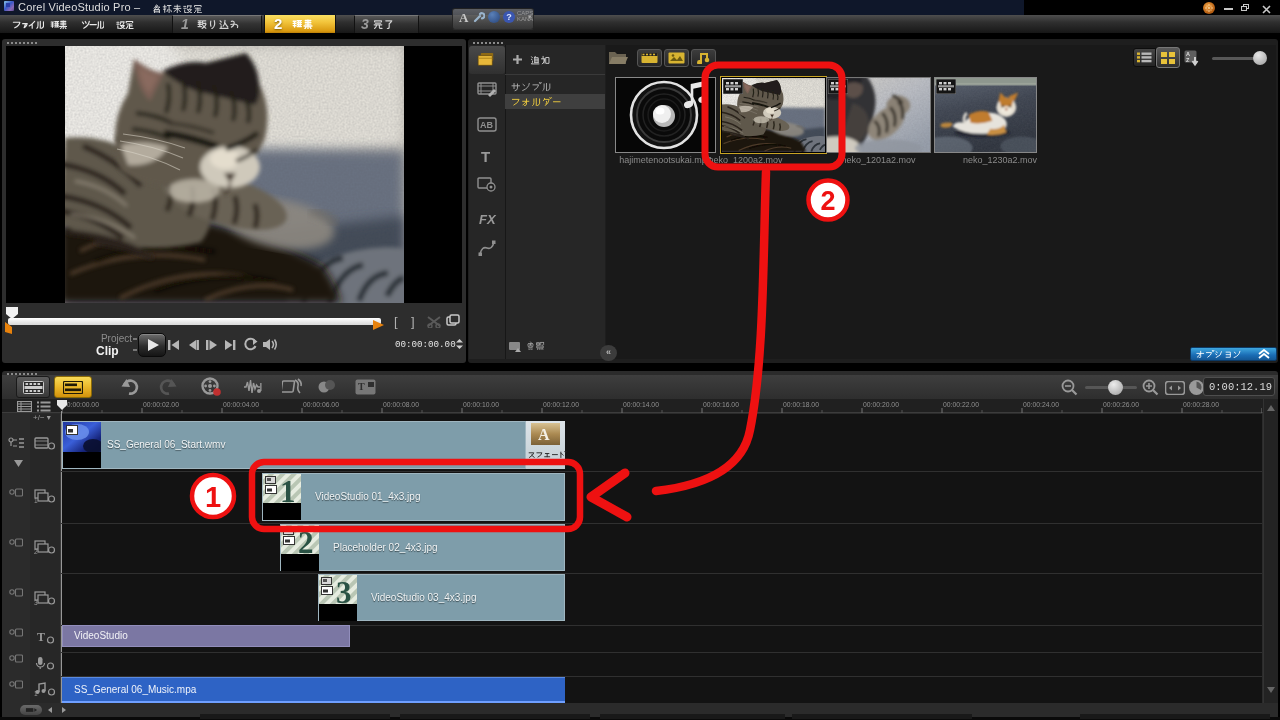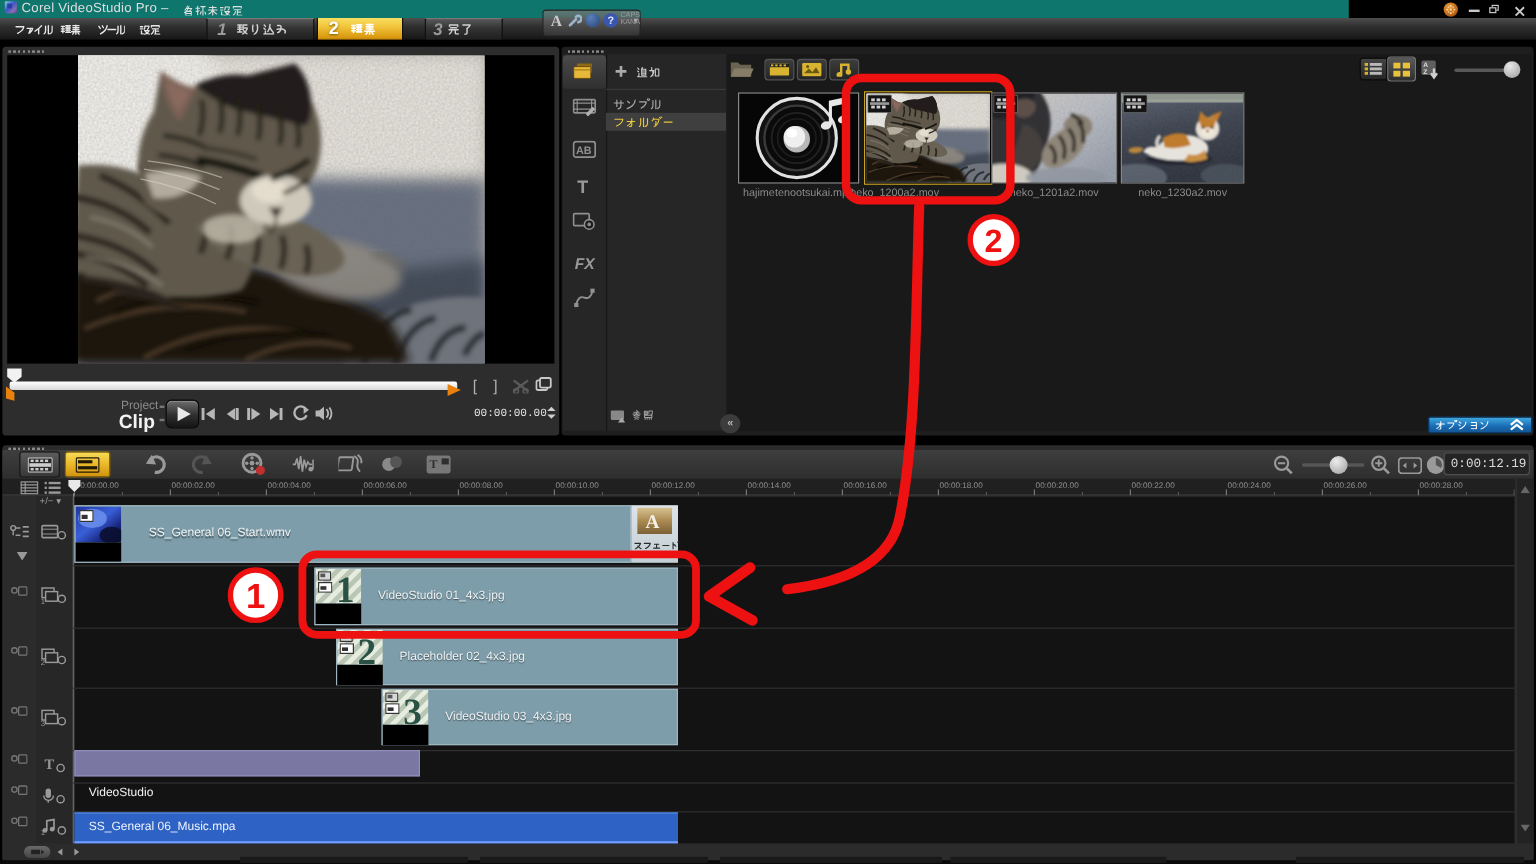--- a/index.html
+++ b/index.html
@@ -1,20 +1,20 @@
 <!DOCTYPE html>
 <html><head><meta charset="utf-8">
 <style>
 *{margin:0;padding:0;box-sizing:border-box}
 html,body{width:1280px;height:720px;background:#000;overflow:hidden;
  font-family:"Liberation Sans",sans-serif;position:relative}
 .ab{position:absolute}
 </style></head><body>
 
-<div class="ab" style="left:0;top:0;width:1124px;height:15px;background:#0f766e">
+<div class="ab" style="left:0;top:0;width:1024px;height:15px;background:#0f172a">
  <div class="ab" style="left:4px;top:1px;width:10px;height:10px;background:linear-gradient(135deg,#8ac8e8 0%,#3a58c8 45%,#8a6ab8 75%,#5a4a88 100%);border-radius:1px"></div>
 <div class="ab" style="left:6px;top:3px;width:4px;height:4px;background:#2a3ea8"></div>
  <div class="ab" style="left:18px;top:1px;color:#dedede;font-size:11px;letter-spacing:.2px">Corel VideoStudio Pro –</div>
  <div class="ab" style="left:1203px;top:2px;width:12px;height:12px;border-radius:50%;background:radial-gradient(circle at 40% 35%,#f0a040,#b35b10 70%,#803c06)"></div>
 <svg class="ab" style="left:1203px;top:2px" width="12" height="12" viewBox="0 0 12 12">
       <g fill="#f8d8a8">
         <circle cx="6" cy="3" r="0.8"></circle>
         <circle cx="3" cy="6" r="0.8"></circle>
         <circle cx="9" cy="6" r="0.8"></circle>
         <circle cx="6" cy="9" r="0.8"></circle>
@@ -207,21 +207,21 @@
     <path d="M1 1 L13 10 M13 1 L1 10" stroke="#5a5a5a" stroke-width="2"></path>
     <circle cx="3" cy="10" r="2" fill="none" stroke="#5a5a5a" stroke-width="1.4"></circle>
     <circle cx="11" cy="10" r="2" fill="none" stroke="#5a5a5a" stroke-width="1.4"></circle>
   </svg>
 <svg class="ab" style="left:446px;top:314px" width="14" height="13" viewBox="0 0 14 13">
     <rect x="1" y="3" width="9" height="8" rx="1.5" fill="none" stroke="#c8c8c8" stroke-width="1.5"></rect>
     <rect x="4" y="1" width="9" height="8" rx="1.5" fill="#2d2d2d" stroke="#c8c8c8" stroke-width="1.5"></rect>
   </svg>
 
 <div class="ab" style="left:96px;top:333px;width:36px;color:#8c8c8c;font-size:10px;text-align:right">Project</div>
-<div class="ab" style="left:96px;top:344px;width:36px;color:#f2f2f2;font-size:16px;font-weight:bold;text-align:center">Clip</div>
+<div class="ab" style="left:96px;top:344px;width:36px;color:#f2f2f2;font-size:12px;font-weight:bold;text-align:left">Clip</div>
 <div class="ab" style="left:133px;top:338px;width:4px;height:1.5px;background:#777"></div>
 <div class="ab" style="left:133px;top:349px;width:4px;height:1.5px;background:#777"></div>
 <div class="ab" style="left:138px;top:333px;width:28px;height:24px;border-radius:5px;background:linear-gradient(#6e6e6e,#2e2e2e 55%,#151515);border:1px solid #0a0a0a;box-shadow:inset 0 1px 0 #888"></div>
 <svg class="ab" style="left:146px;top:338px" width="14" height="14" viewBox="0 0 14 14">
     <path d="M2 1 L13 7 L2 13 Z" fill="#e8e8e8"></path>
   </svg>
 <svg class="ab" style="left:166px;top:338px" width="16" height="14" viewBox="0 0 16 14" fill="#b6b6b6">
     <rect x="2" y="2" width="2.4" height="10"></rect>
     <path d="M13 2 L5.5 7 L13 12 Z"></path>
   </svg>
@@ -600,21 +600,21 @@
       <rect x="12" y="3" width="3" height="2.4"></rect>
 <rect x="3" y="9" width="3" height="2.4"></rect>
       <rect x="7.5" y="9" width="3" height="2.4"></rect>
       <rect x="12" y="9" width="3" height="2.4"></rect>
     </g>
 <rect x="2" y="6.2" width="16" height="2.2" fill="#999"></rect>
   </svg>
 <div class="ab" style="left:614px;top:155px;width:103px;color:#8a8a8a;font-size:9px;text-align:center">hajimetenootsukai.mp3</div>
 <div class="ab" style="left:694px;top:155px;width:103px;color:#8a8a8a;font-size:9px;text-align:center">neko_1200a2.mov</div>
 <div class="ab" style="left:827px;top:155px;width:103px;color:#8a8a8a;font-size:9px;text-align:center">neko_1201a2.mov</div>
-<div class="ab" style="left:934px;top:155px;width:103px;color:#8a8a8a;font-size:9px;text-align:center">neko_1230a2.mov</div>
+<div class="ab" style="left:934px;top:155px;width:103px;color:#8a8a8a;font-size:9px;text-align:right">neko_1230a2.mov</div>
 
 <div class="ab" style="left:1190px;top:347px;width:87px;height:14px;background:linear-gradient(#3fa8e0,#1a6cb4 60%,#135795);border-radius:2px;border:1px solid #0c3a66"></div>
 <svg style="position:absolute;left:1196px;top:349.5px" width="45.9" height="8.5" viewBox="0 0 54.0 10" fill="none" stroke="#ffffff" stroke-width="1.0" stroke-linecap="round" stroke-linejoin="round" opacity="1.0">
     <path transform="translate(0.0,0)" d="M1 4 H9 M5.5 1.5 V8 Q5.5 9.3 3.6 9.3 M5.2 4 Q4 7 1.5 8.5"></path>
     <path transform="translate(10.8,0)" d="M1.5 3 H7.5 Q7.2 6 3 8.5 M8.7 1.4 A0.9 0.9 0 1 1 8.71 1.41"></path>
     <path transform="translate(21.6,0)" d="M2 2 L3.5 3.1 M1.5 4.6 L3 5.7 M8.5 2 Q8.5 6.5 2 9"></path>
     <path transform="translate(32.4,0)" d="M3 2.5 H8 V8.5 H3 M3 5.5 H8"></path>
     <path transform="translate(43.2,0)" d="M1.8 2.5 L3.6 4 M8.5 1.5 Q8 6.5 1.5 9"></path>
   </svg>
 <svg class="ab" style="left:1258px;top:349px" width="12" height="10" viewBox="0 0 12 10">
@@ -849,21 +849,21 @@
   </svg>
 <svg class="ab" style="left:9px;top:654px" width="14" height="10" viewBox="0 0 14 10">
 <circle cx="3" cy="4" r="2.2" fill="none" stroke="#777" stroke-width="1.1"></circle>
     <rect x="6.5" y="1" width="7" height="7" rx="1" fill="none" stroke="#777" stroke-width="1.1"></rect>
   </svg>
 <svg class="ab" style="left:9px;top:680px" width="14" height="10" viewBox="0 0 14 10">
 <circle cx="3" cy="4" r="2.2" fill="none" stroke="#777" stroke-width="1.1"></circle>
     <rect x="6.5" y="1" width="7" height="7" rx="1" fill="none" stroke="#777" stroke-width="1.1"></rect>
   </svg>
 <div class="ab" style="left:62px;top:421px;width:464px;height:48px;background:#7e9daa;border:1px solid #9fb6c0"></div>
-<div class="ab" style="left:124px;top:439px;color:#f0f4f5;font-size:10px;text-shadow:0 1px 1px #3a4a50">SS_General 06_Start.wmv</div>
+<div class="ab" style="left:107px;top:439px;color:#f0f4f5;font-size:10px;text-shadow:0 1px 1px #3a4a50">SS_General 06_Start.wmv</div>
 <svg class="ab" style="left:63px;top:422px" width="38" height="30" viewBox="0 0 38 30">
  <defs>
       <linearGradient id="bthumb" x1="0" y1="0" x2="1" y2="1">
   <stop offset="0" stop-color="#2036a0"></stop>
         <stop offset="0.45" stop-color="#3a5fd8"></stop>
         <stop offset="0.75" stop-color="#16247a"></stop>
         <stop offset="1" stop-color="#0a1240"></stop>
       </linearGradient>
     </defs>
  <rect width="38" height="30" fill="url(#bthumb)"></rect>
@@ -955,21 +955,21 @@
 <svg class="ab" style="left:321px;top:577px" width="11" height="8" viewBox="0 0 11 8">
     <rect x="0.5" y="0.5" width="10" height="7" fill="#d8d8d8" stroke="#333"></rect>
     <rect x="2" y="2" width="4" height="3" fill="#555"></rect>
   </svg>
 <svg class="ab" style="left:321px;top:586px" width="12" height="9" viewBox="0 0 12 9">
     <rect x="0.5" y="0.5" width="11" height="8" fill="#fff" stroke="#333"></rect>
     <rect x="2" y="3.5" width="5" height="3" fill="#333"></rect>
   </svg>
 <div class="ab" style="left:319px;top:604px;width:38px;height:17px;background:#000"></div>
 <div class="ab" style="left:62px;top:625px;width:288px;height:22px;background:#7b77a3;border:1px solid #928ebc"></div>
-<div class="ab" style="left:74px;top:655px;color:#f2f2f6;font-size:10px">VideoStudio</div>
+<div class="ab" style="left:74px;top:630px;color:#f2f2f6;font-size:10px">VideoStudio</div>
 
 <div class="ab" style="left:62px;top:677px;width:503px;height:26px;background:#2e63c5;border-top:1px solid #5a8ae0;border-bottom:2px solid #6f9fff"></div>
 <div class="ab" style="left:74px;top:684px;color:#eef2fa;font-size:10px">SS_General 06_Music.mpa</div>
 
 <div class="ab" style="left:1263px;top:399px;width:15px;height:304px;background:#232323;border-left:1px solid #333"></div>
 <svg class="ab" style="left:1267px;top:405px" width="8" height="6" viewBox="0 0 8 6">
     <path d="M0 6 H8 L4 0 Z" fill="#666"></path>
   </svg>
 <svg class="ab" style="left:1267px;top:687px" width="8" height="6" viewBox="0 0 8 6">
     <path d="M0 0 H8 L4 6 Z" fill="#666"></path>

